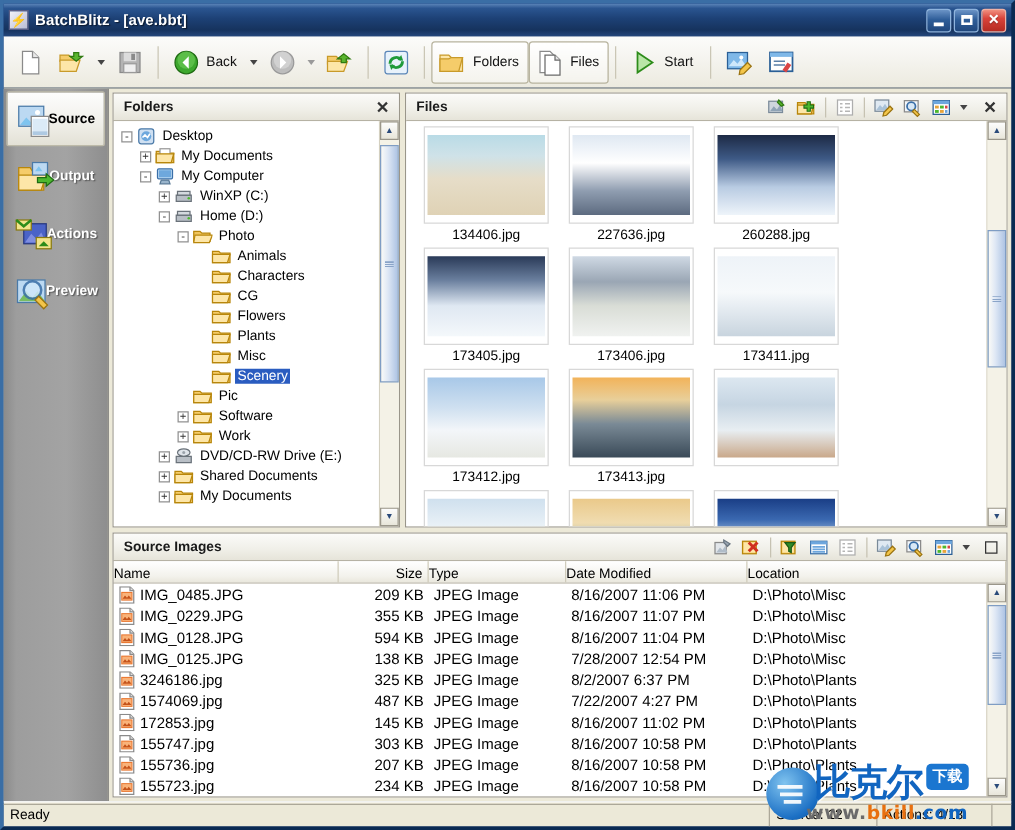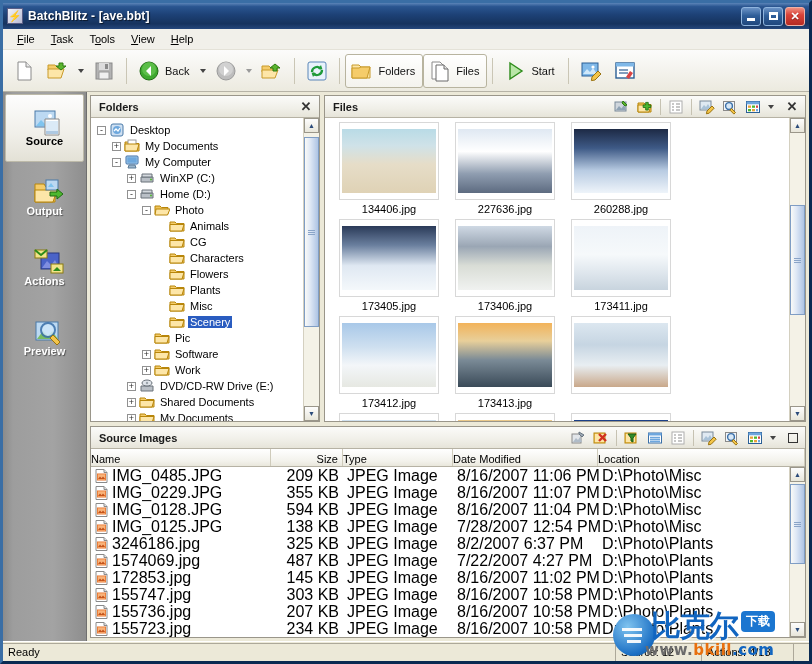--- a/index.html
+++ b/index.html
@@ -109,22 +109,22 @@
   
   .rail {
     width: 84px; flex: 0 0 84px;
     background: linear-gradient(90deg,#8b8b8b 0%,#9d9d9d 12%,#a3a3a3 60%,#8e8e8e 100%);
     border-right: 1px solid #6f6f6f;
     padding-top: 2px;
     display: flex; flex-direction: column;
     position: relative;
   }
   .rail-item {
-    height: 68px; margin: 0 2px 2px 2px;
-    display: flex; flex-direction: column; align-items: center; justify-content: center;
+    height: 44px; margin: 0 2px 2px 2px;
+    display: flex; flex-direction: row; align-items: center; justify-content: center;
     gap: 2px;
     color: #fff; font-size: 11px; font-weight: bold;
     text-shadow: 1px 1px 1px rgba(0,0,0,.45);
   }
   .rail-item.active {
     background: linear-gradient(180deg,#fdfdfd,#f0efe9 60%,#e3e1d6);
     border: 1px solid #bdbaa9;
     color: #000; text-shadow: none;
     border-radius: 2px;
   }
@@ -228,21 +228,21 @@
     border-right: 1px solid #cfcbbb; padding: 2px 4px 0 0;
     display: flex; align-items: center; white-space: nowrap;
   }
   .c-name { width: 180px; flex: 0 0 180px; }
   .c-size { width: 72px; flex: 0 0 72px; justify-content: flex-end; }
   .c-type { width: 110px; flex: 0 0 110px; }
   .c-date { width: 145px; flex: 0 0 145px; }
   .c-loc  { flex: 1 1 auto; }
   .listbody { flex: 1 1 auto; display: flex; min-height: 0; }
   .rows { flex: 1 1 auto; overflow: hidden; background: #fff; }
-  .frow { display: flex; height: 17px; font-size: 16px; color: #000; align-items: center; justify-content: space-between; }
+  .frow { display: flex; height: 17px; font-size: 12px; color: #000; align-items: center; justify-content: space-between; }
   .frow > div { padding: 0 4px; white-space: nowrap; display: flex; align-items: center; }
   .fileicon { width: 13px; height: 14px; flex: 0 0 13px; margin-right: 4px; position: relative; }
   
   .statusbar {
     height: 20px; flex: 0 0 20px;
     background: #ece9d8;
     border-top: 1px solid #fff;
     display: flex; align-items: center;
     font-size: 11px; color: #000;
     position: relative;
@@ -309,27 +309,20 @@
       <div class="tbtn min">
           <i></i>
         </div>
       <div class="tbtn max">
           <i></i>
         </div>
       <div class="tbtn close"></div>
     </div>
   </div>
 
-  <div class="menubar">
-    <div class="menuitem"><u>F</u><span title="File">ile</span></div>
-    <div class="menuitem"><u>T</u>ask</div>
-    <div class="menuitem">T<u>o</u>ols</div>
-    <div class="menuitem"><u>V</u>iew</div>
-    <div class="menuitem"><u>H</u>elp</div>
-  </div>
 
   <div class="toolbar">
 
     <div class="tb-btn">
       <span class="ic">
         <svg width="24" height="24" viewBox="0 0 24 24">
           <path d="M6 3h8l5 5v13H6z" fill="#fff" stroke="#8a8a8a" stroke-width="1"></path>
           <path d="M14 3v5h5" fill="#e8e8e8" stroke="#8a8a8a" stroke-width="1"></path>
         </svg>
       </span>
@@ -604,30 +597,30 @@
                     </svg></span>
                   <span class="tlabel">Animals</span>
                 </div>
                 <div class="trow">
                   <span class="indent" style="width: 62px;"></span>
                   <span class="tog blank"></span>
                   <span class="ic s16"><svg width="16" height="16" viewBox="0 0 16 16">
                       <path d="M1 4h5l1.5 1.5H15V13H1z" fill="#f5cc6a" stroke="#b8860b"></path>
                       <path d="M1 6.5h14L13 13H1z" fill="#fde6a8" stroke="#b8860b"></path>
                     </svg></span>
-                  <span class="tlabel">CG</span>
+                  <span class="tlabel">Characters</span>
                 </div>
                 <div class="trow">
                   <span class="indent" style="width: 62px;"></span>
                   <span class="tog blank"></span>
                   <span class="ic s16"><svg width="16" height="16" viewBox="0 0 16 16">
                       <path d="M1 4h5l1.5 1.5H15V13H1z" fill="#f5cc6a" stroke="#b8860b"></path>
                       <path d="M1 6.5h14L13 13H1z" fill="#fde6a8" stroke="#b8860b"></path>
                     </svg></span>
-                  <span class="tlabel">Characters</span>
+                  <span class="tlabel">CG</span>
                 </div>
                 <div class="trow">
                   <span class="indent" style="width: 62px;"></span>
                   <span class="tog blank"></span>
                   <span class="ic s16"><svg width="16" height="16" viewBox="0 0 16 16">
                       <path d="M1 4h5l1.5 1.5H15V13H1z" fill="#f5cc6a" stroke="#b8860b"></path>
                       <path d="M1 6.5h14L13 13H1z" fill="#fde6a8" stroke="#b8860b"></path>
                     </svg></span>
                   <span class="tlabel">Flowers</span>
                 </div>

